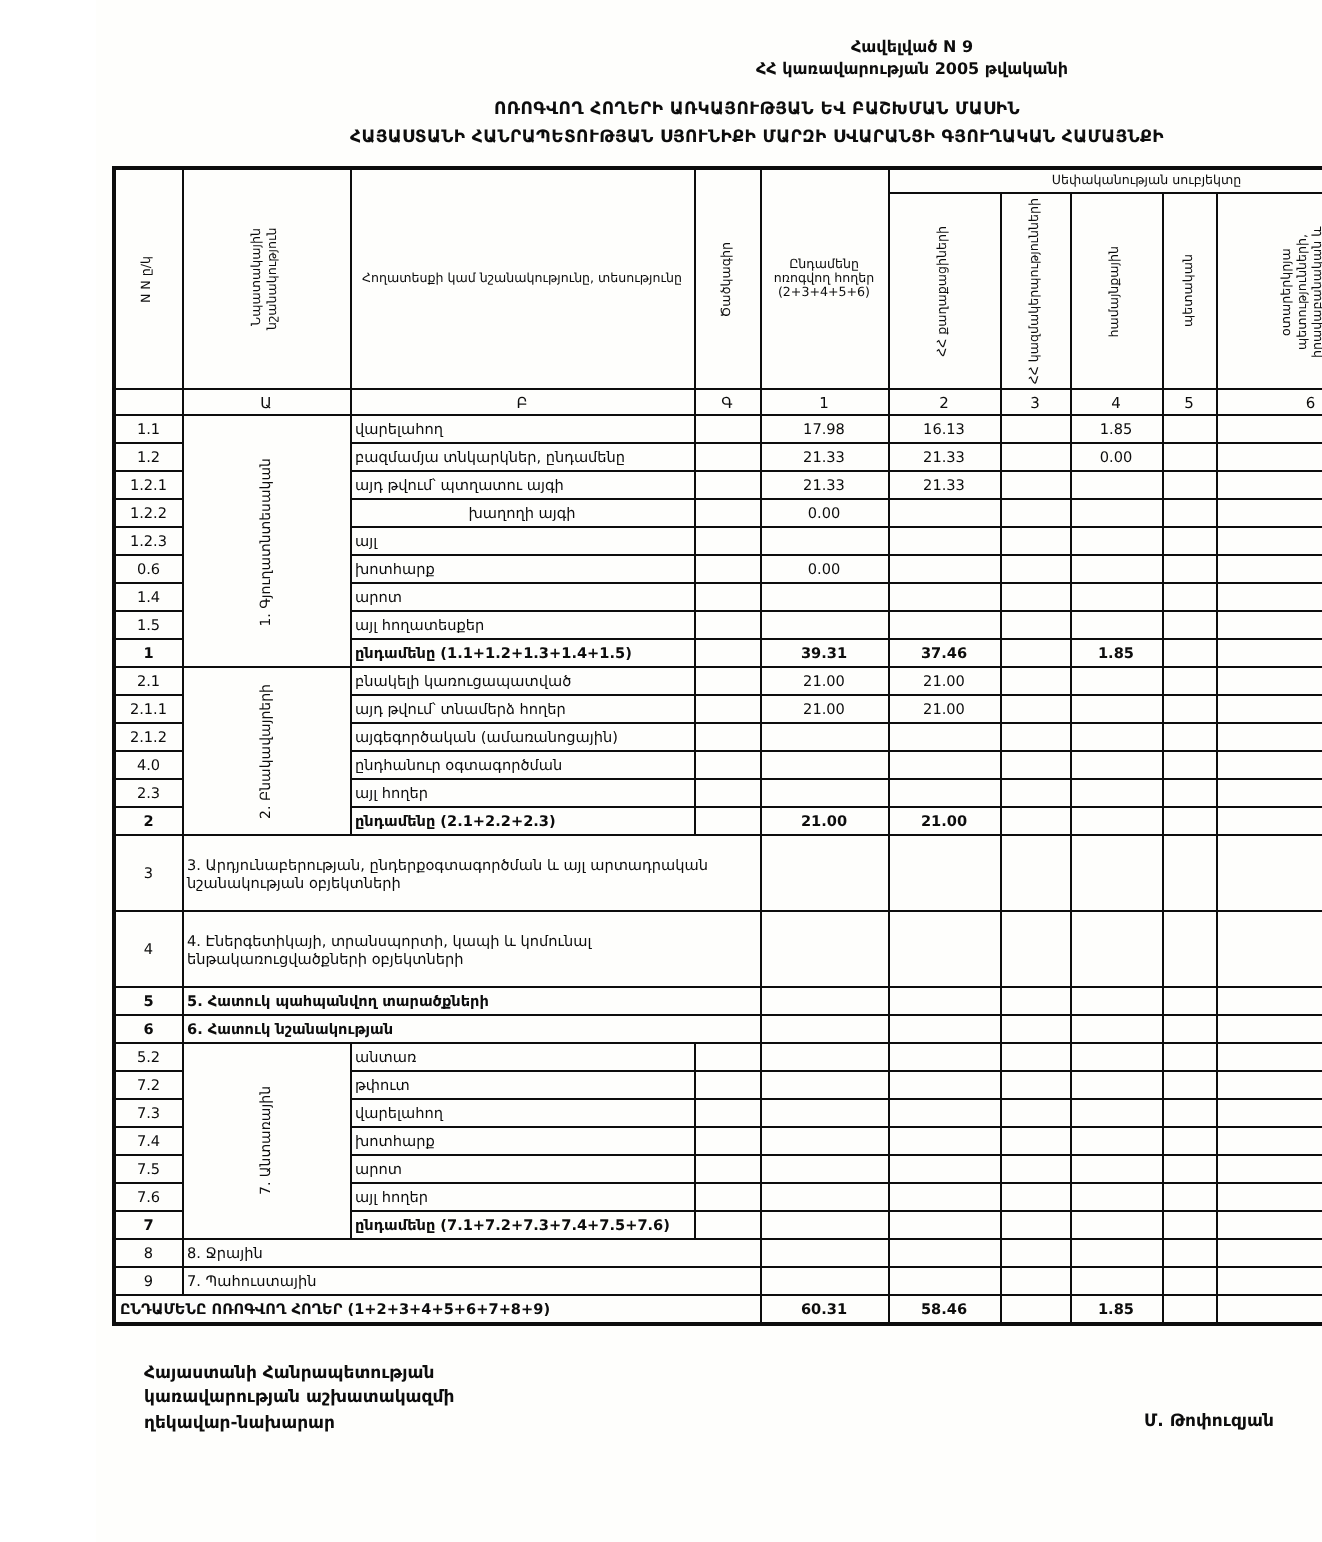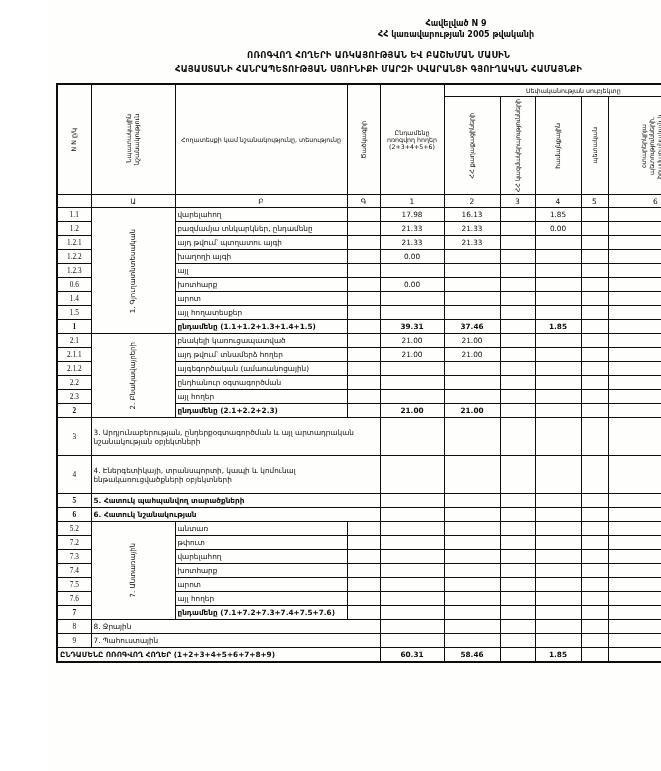--- a/index.html
+++ b/index.html
@@ -20,25 +20,25 @@
   .land td { font-size:7.3px; height:14px; }
 
   .group-h { height:13px; font-size:7px; }
   .owners th { height:98px; }
   .vert { writing-mode:vertical-rl; transform:rotate(180deg); margin:0 auto;
           font-size:6.3px; line-height:1.25; max-height:94px; text-align:center; }
   .gl { font-size:7px; max-height:none; }
 
   .letters td { height:13px; text-align:center; font-size:7.5px; }
 
-  .num  { text-align:center;font-family:Liberation Serif, serif; }
+  .num  { text-align:center; }
   .desc { text-align:left; }
   .val  { text-align:center; }
   .ind1 { padding-left:22px; }
-  .ind2 { padding-left:88px; }
+  .ind2 { padding-left:88px;text-align:center; }
   .sec  { padding-left:3px; }
   .tall { height:38px; }
   .group-cell { text-align:center; }
   .bold td { font-weight:bold; }
   .grand-label { font-weight:bold; font-size:7.3px; padding-left:3px; }
 
   .page-footer { display:flex; justify-content:space-between; align-items:flex-end;
                  margin:18px 72px 0 24px; font-size:8.5px; font-weight:bold;
                  line-height:1.5; }
   .sig { padding-bottom:1px; }
@@ -249,21 +249,21 @@
           <td class="desc ind1">այգեգործական (ամառանոցային)</td>
           <td class="code"></td>
           <td class="val"></td>
           <td class="val"></td>
           <td class="val"></td>
           <td class="val"></td>
           <td class="val"></td>
           <td class="val"></td>
         </tr>
         <tr>
-          <td class="num">2.2</td>
+          <td class="num">4.0</td>
           <td class="desc ind0">ընդհանուր օգտագործման</td>
           <td class="code"></td>
           <td class="val"></td>
           <td class="val"></td>
           <td class="val"></td>
           <td class="val"></td>
           <td class="val"></td>
           <td class="val"></td>
         </tr>
         <tr>
@@ -433,14 +433,22 @@
           <td class="val">60.31</td>
           <td class="val">58.46</td>
           <td class="val"></td>
           <td class="val">1.85</td>
           <td class="val"></td>
           <td class="val"></td>
         </tr>
       </tbody>
   </table>
 
+  <div class="page-footer">
+    <div>
+      <div>Հայաստանի Հանրապետության</div>
+      <div>կառավարության աշխատակազմի</div>
+      <div>ղեկավար-նախարար</div>
+    </div>
+    <div class="sig">Մ. Թոփուզյան</div>
+  </div>
 
 </div>
 
 </body></html>

